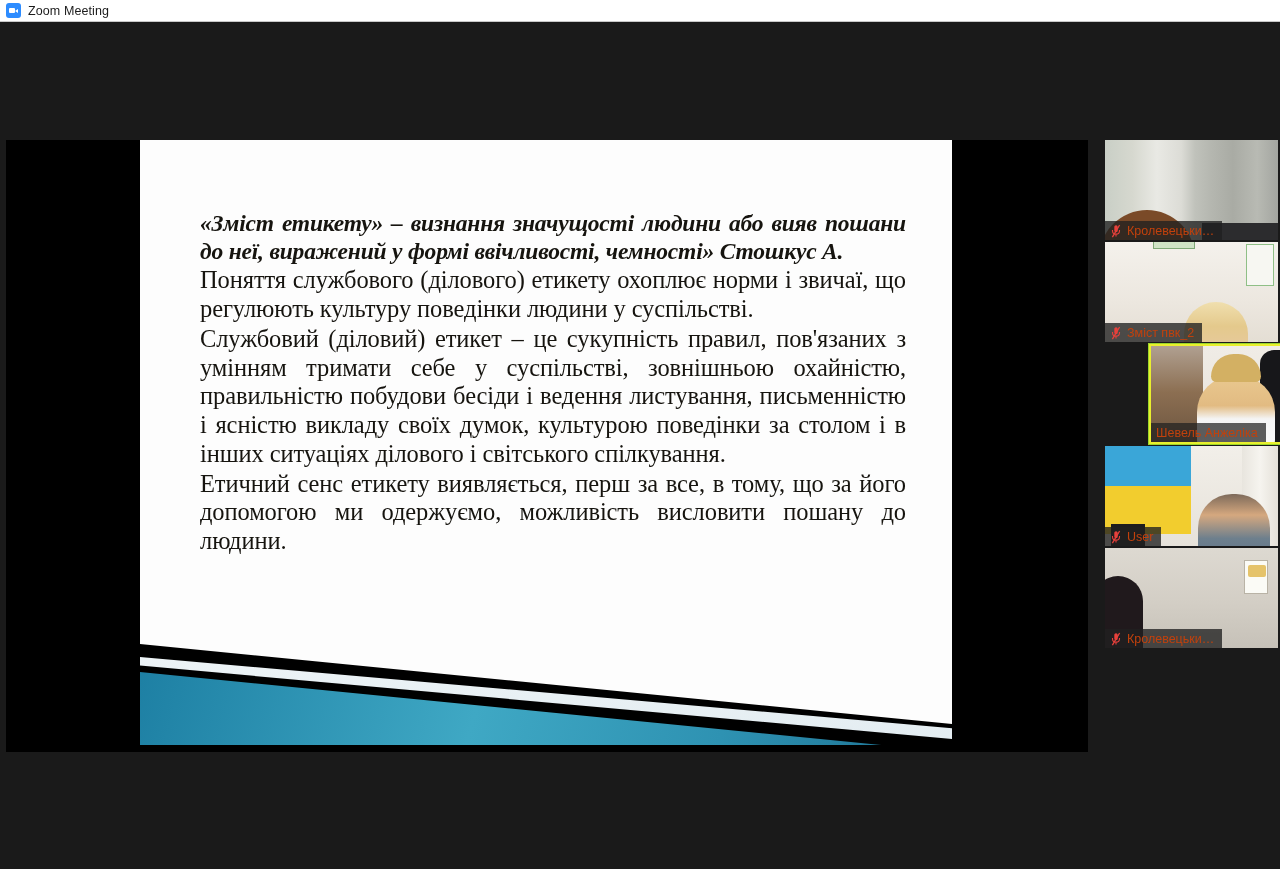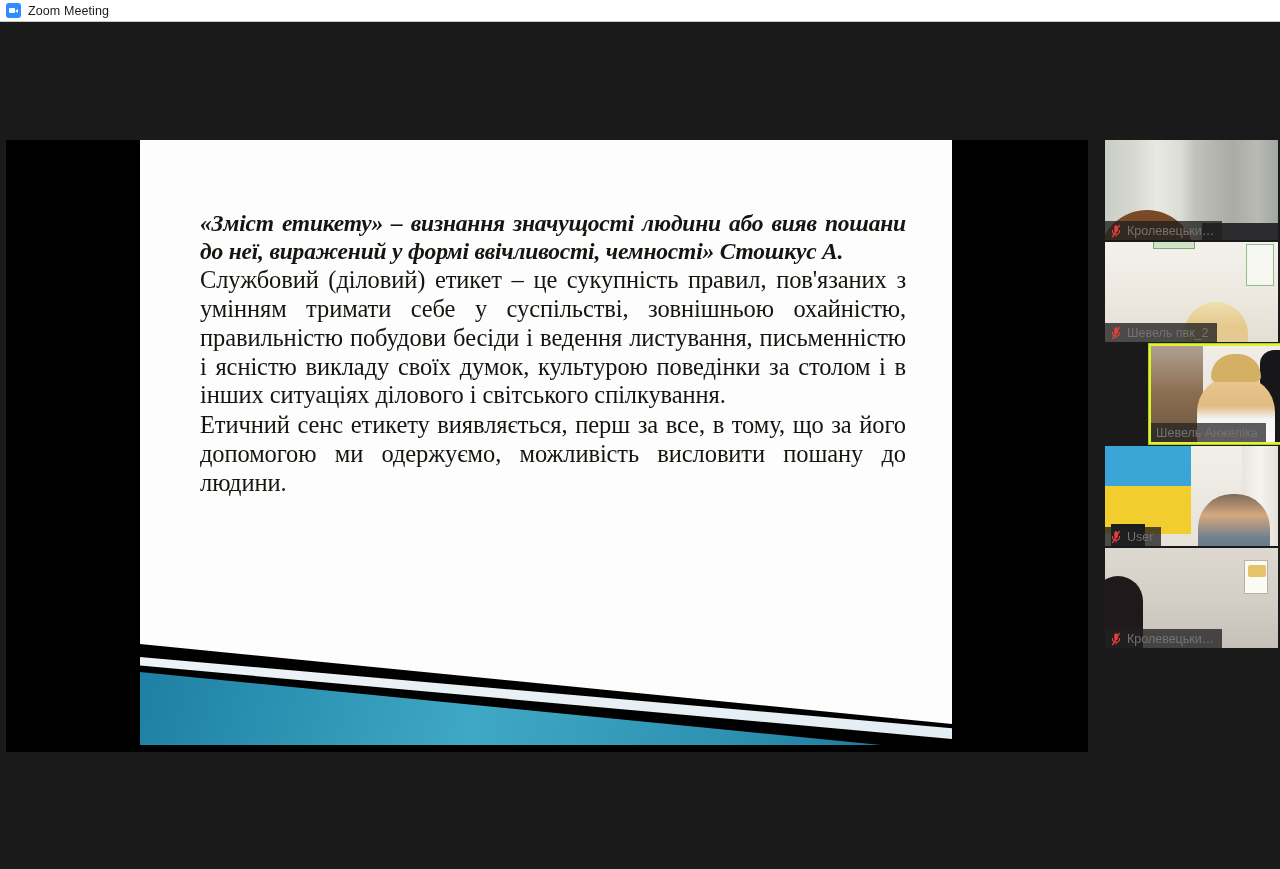--- a/index.html
+++ b/index.html
@@ -112,21 +112,21 @@
     border:2px solid #e9ef2e;
     outline:1px solid #9bd62b;
     margin-left:44px;
   }
   .thumb .video { position:absolute; inset:0; }
   .badge {
     position:absolute; left:0; bottom:0;
     display:flex; align-items:center; gap:5px;
     height:19px; padding:0 8px 0 5px;
     background:rgba(32,32,32,.78);
-    color:#737373; font-size:12.5px;
+    color:#c2410c; font-size:12.5px;
     white-space:nowrap;
   }
   .thumb.active .badge { background:rgba(32,32,32,.72); }
   .mic-muted { width:12px; height:14px; flex:none; display:block; }
 
   
   .v-krolevets {
     background:
       linear-gradient(90deg,#c9cfc6 0%,#d6d8cf 16%,#e9e9e4 30%,#dcdcd6 44%,
                       #c0c2bb 52%,#b4b6af 62%,#a9aba4 74%,#b8bab3 88%,#a3a5a0 100%);
@@ -223,20 +223,21 @@
   <span class="app-icon"></span>
   <span class="title-text">Zoom Meeting</span>
 </div>
 
 <div id="app-body">
 
   <div id="shared-screen">
     <div id="slide">
       <div id="slide-text">
         <p class="quote">«Зміст етикету» – визнання значущості людини або вияв пошани до неї, виражений у формі ввічливості, чемності» Стошкус А.</p>
+        <p>Поняття службового (ділового) етикету охоплює норми і звичаї, що регулюють культуру поведінки людини у суспільстві.</p>
         <p>Службовий (діловий) етикет – це сукупність правил, пов'язаних з умінням тримати себе у суспільстві, зовнішньою охайністю, правильністю побудови бесіди і ведення листування, письменністю і ясністю викладу своїх думок, культурою поведінки за столом і в інших ситуаціях ділового і світського спілкування.</p>
         <p>Етичний сенс етикету виявляється, перш за все, в тому, що за його допомогою ми одержуємо, можливість висловити пошану до людини.</p>
       </div>
       <div class="deco deco-black"></div>
       <div class="deco deco-pale"></div>
       <div class="deco deco-black2"></div>
       <div class="deco deco-teal"></div>
       <div class="deco deco-base"></div>
     </div>
   </div>
@@ -262,21 +263,21 @@
         <span class="wallitem2"></span>
         <span class="person"></span>
       </div>
       <div class="badge">
         <svg class="mic-muted" viewBox="0 0 12 14">
           <path d="M6 1.2c-.95 0-1.7.78-1.7 1.73v3.6c0 .95.75 1.73 1.7 1.73s1.7-.78 1.7-1.73v-3.6C7.7 1.98 6.95 1.2 6 1.2z" fill="#e8413c"></path>
           <path d="M2.5 6.1v.6c0 1.9 1.55 3.45 3.5 3.45s3.5-1.55 3.5-3.45v-.6" stroke="#e8413c" stroke-width="1.1" fill="none"></path>
           <path d="M6 10.3v2.2" stroke="#e8413c" stroke-width="1.1"></path>
           <path d="M9.6 1 2.4 13.2" stroke="#e8413c" stroke-width="1.3"></path>
         </svg>
-        <span>Шевель пвк_2</span>
+        <span>Зміст пвк_2</span>
       </div>
     </div>
 
     <div class="thumb active">
       <div class="video v-shevel">
         <span class="shelf"></span>
         <span class="chair"></span>
         <span class="person"></span>
         <span class="hair"></span>
       </div>

